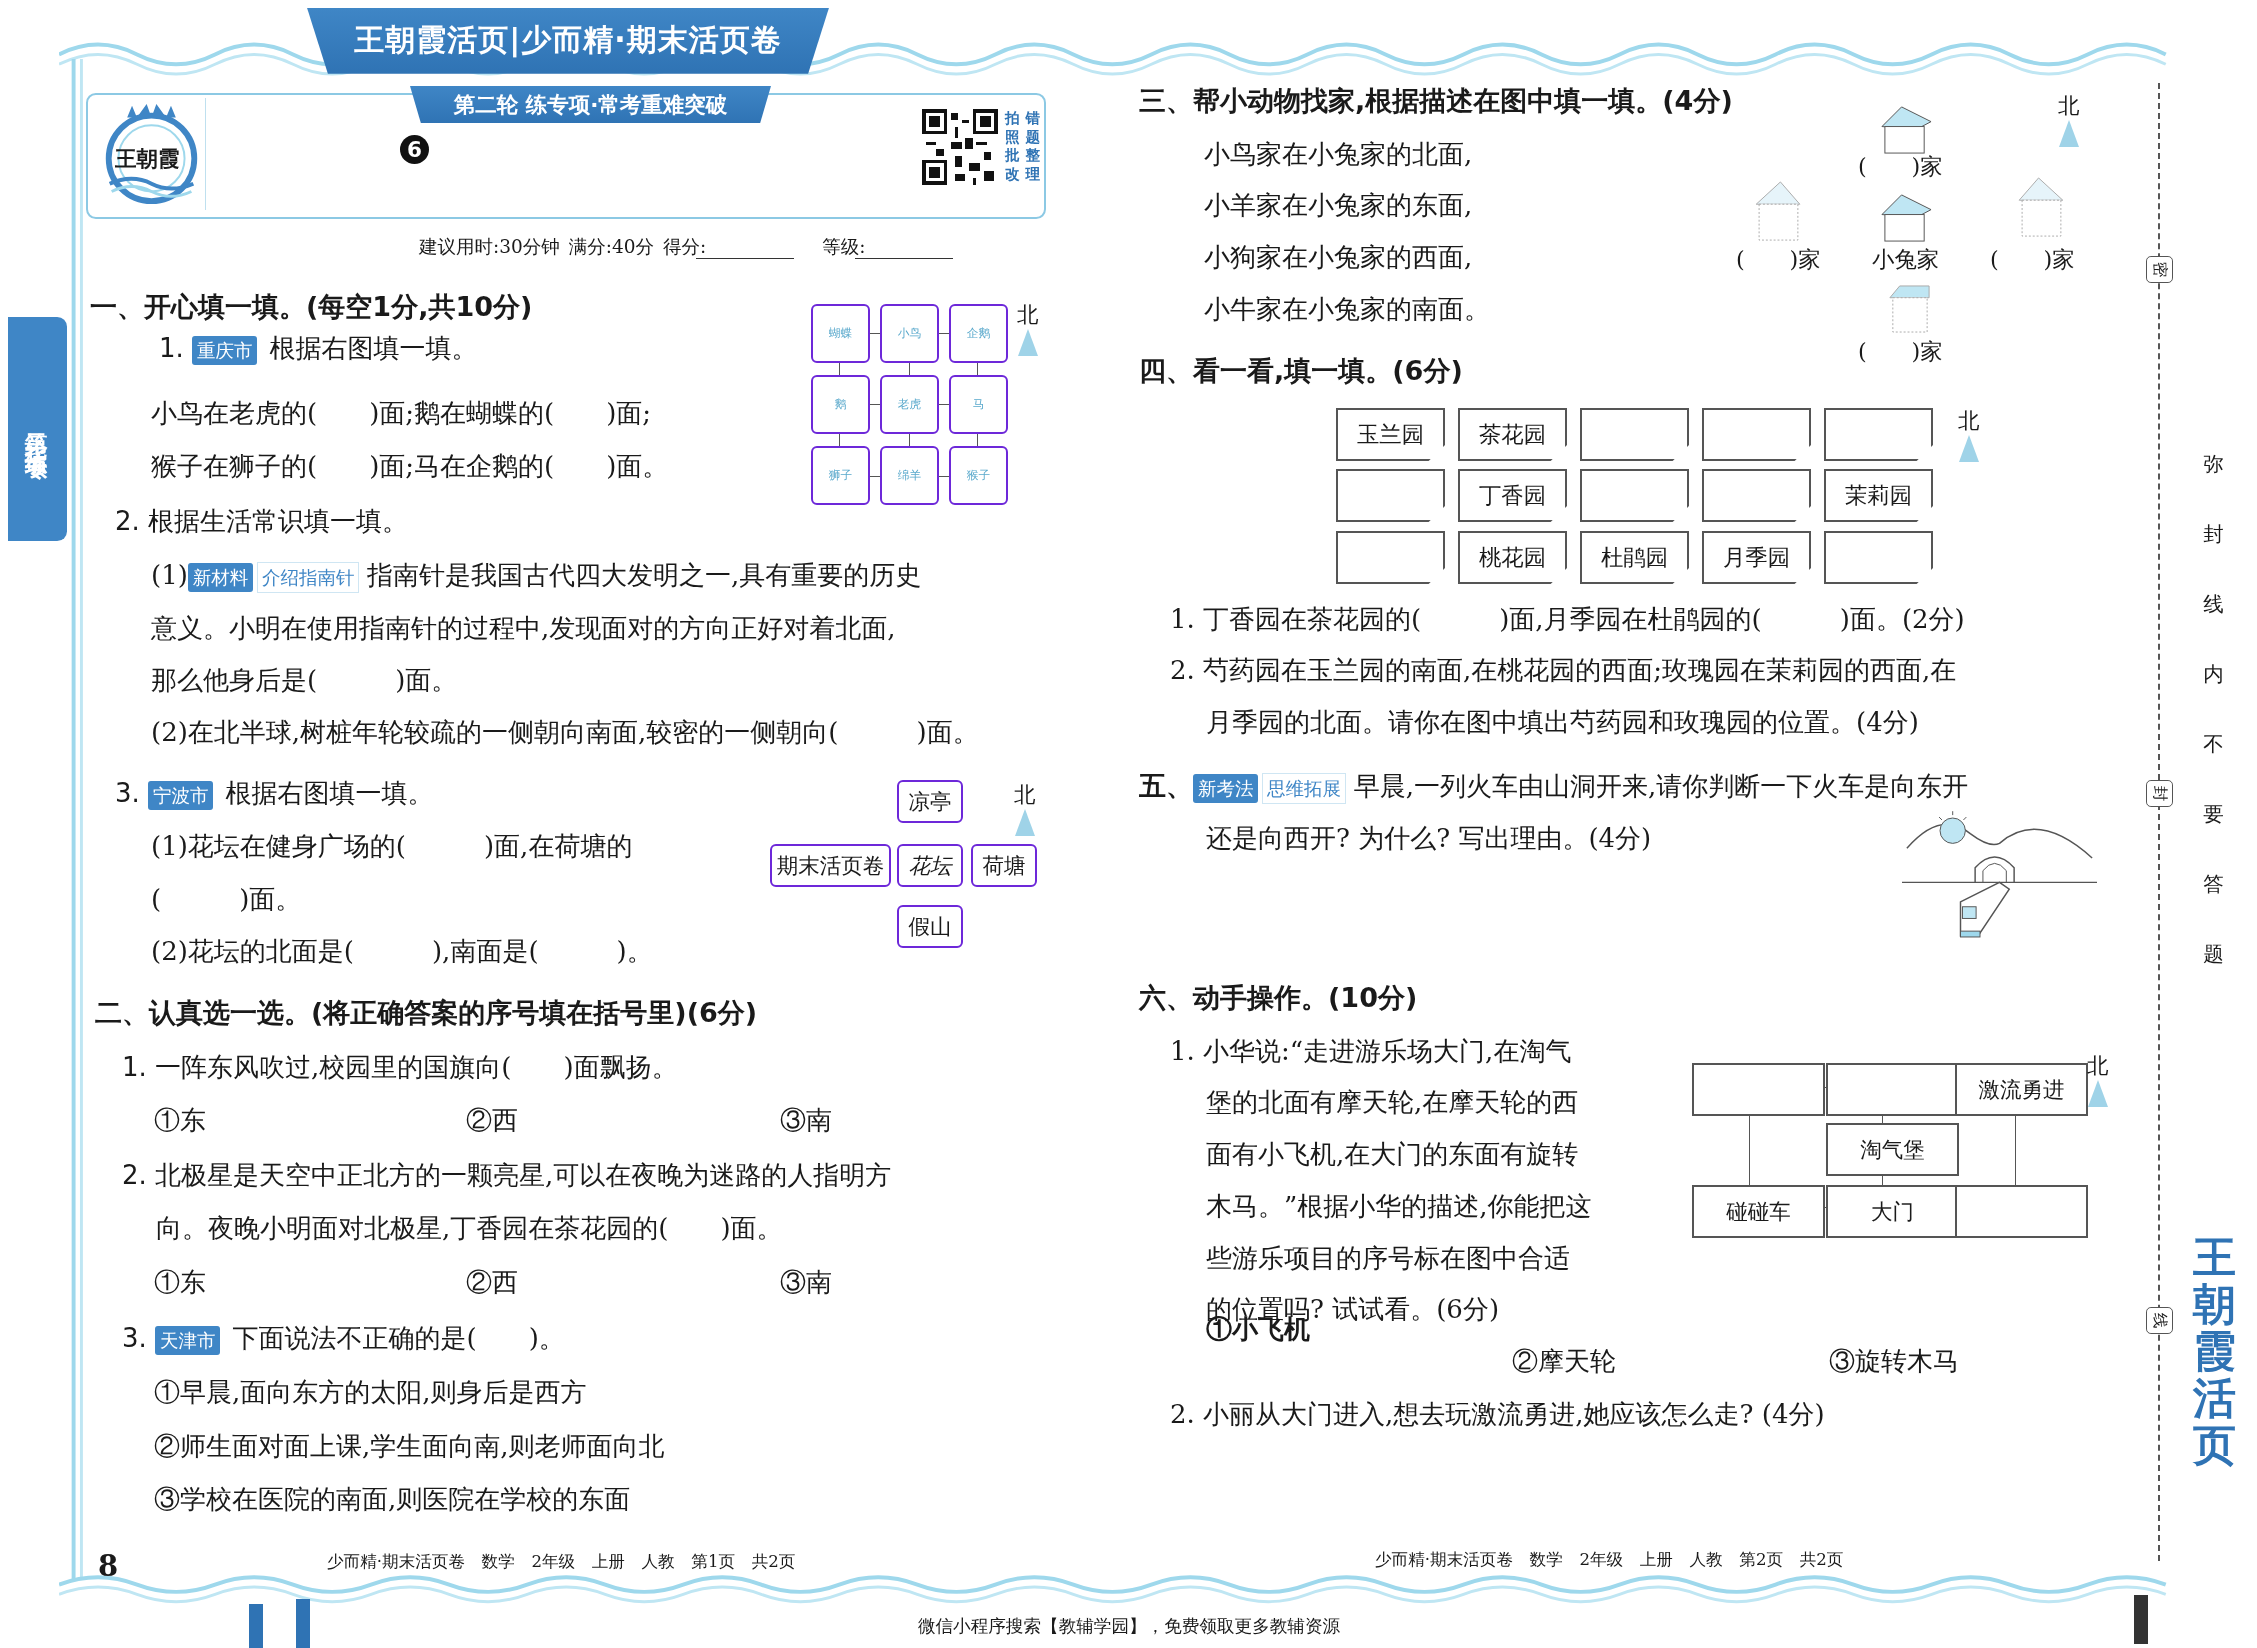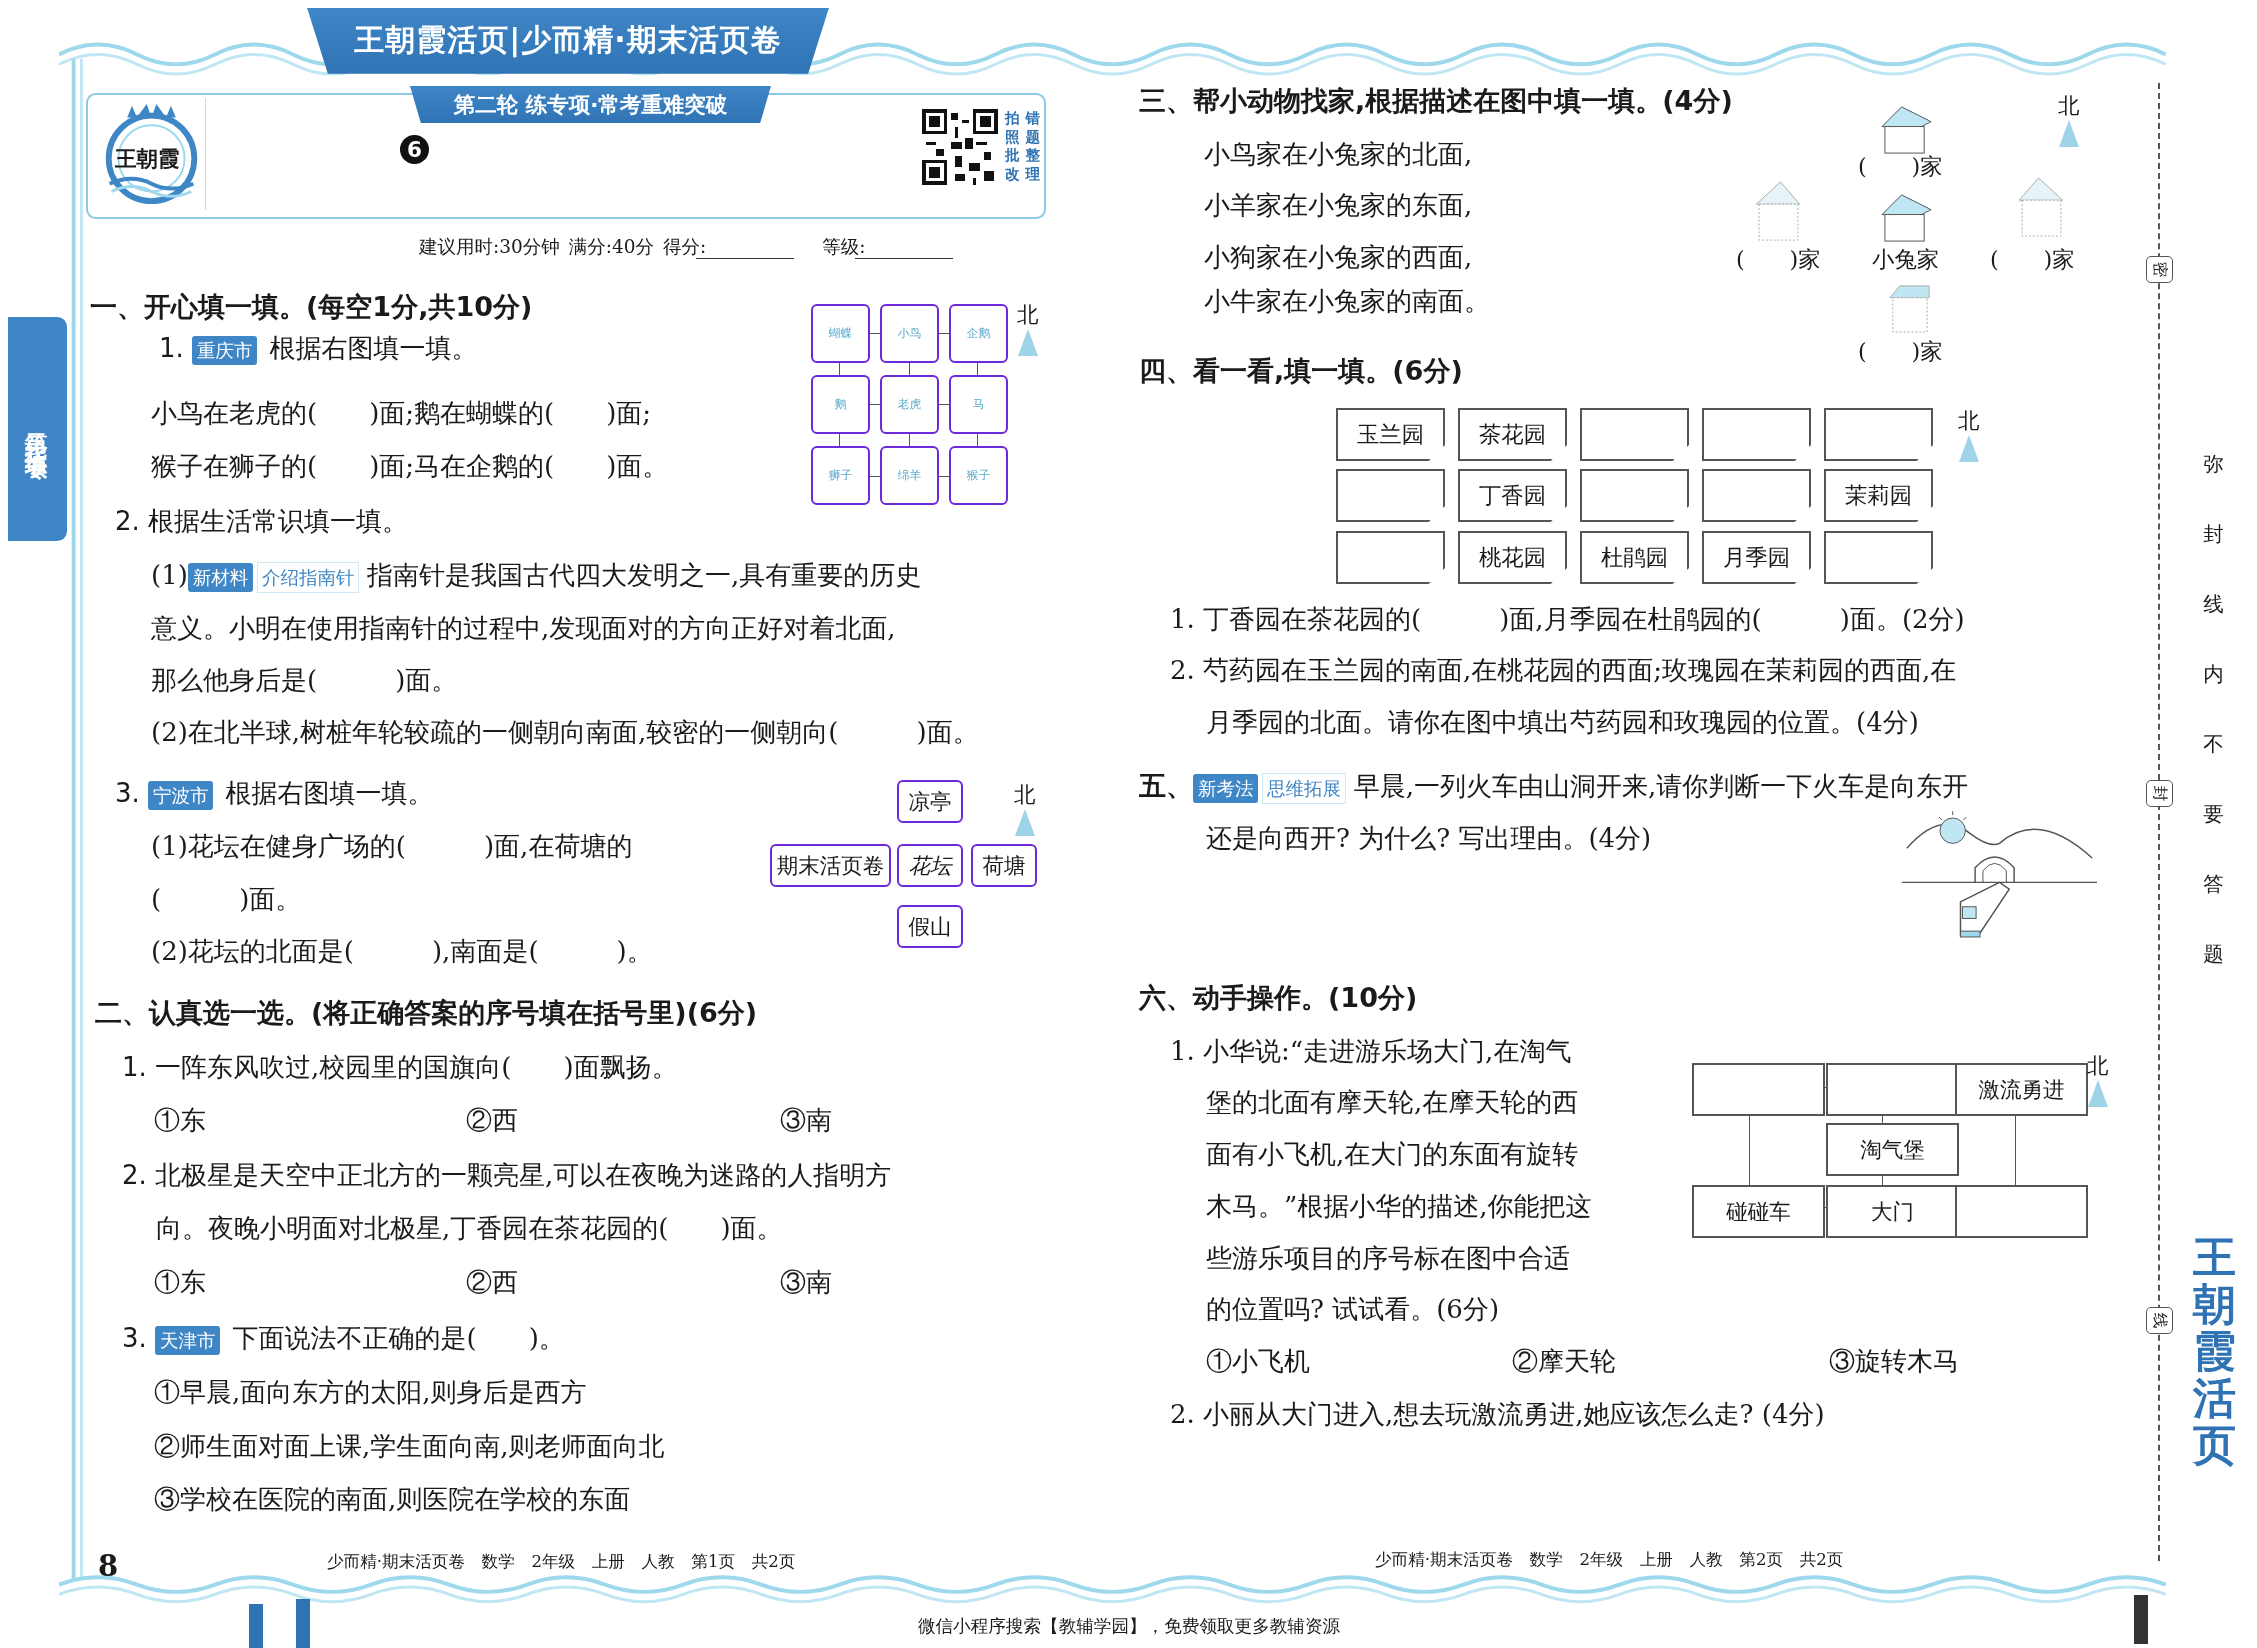--- a/index.html
+++ b/index.html
@@ -211,21 +211,21 @@
 <div class="abs txt" style="left:154px;top:1429px;">②师生面对面上课,学生面向南,则老师面向北</div>
 <div class="abs txt" style="left:154px;top:1482px;">③学校在医院的南面,则医院在学校的东面</div>
 
 <div class="abs serif" style="left:98px;top:1549px;font-size:29px;font-weight:bold;">8</div>
 <div class="abs footer" style="left:327px;top:1551px;">少而精·期末活页卷　数学　2年级　上册　人教　第1页　共2页</div>
 
 <div class="abs h-sec" style="left:1139px;top:83px;">三、帮小动物找家,根据描述在图中填一填。(4分)</div>
 <div class="abs txt" style="left:1204px;top:137px;">小鸟家在小兔家的北面,</div>
 <div class="abs txt" style="left:1204px;top:188px;">小羊家在小兔家的东面,</div>
 <div class="abs txt" style="left:1204px;top:240px;">小狗家在小兔家的西面,</div>
-<div class="abs txt" style="left:1204px;top:284px;">小牛家在小兔家的南面。</div>
+<div class="abs txt" style="left:1204px;top:292px;">小牛家在小兔家的南面。</div>
 
 <svg class="house" style="left:1877px;top:102px;" width="59" height="54" viewBox="0 0 60 55">
     <polygon points="5,25 25,5 55,20 40,28" fill="#bfe6f3" stroke="#555"></polygon>
     <rect x="8" y="25" width="40" height="27" fill="#fff" stroke="#555"></rect>
   </svg>
 <div class="abs txt" style="left:1858px;top:151px;font-size:22.4px;">(　　)家</div>
 <svg class="house" style="left:1751px;top:180px;" width="54" height="63" viewBox="0 0 55 65">
     <polygon points="5,25 30,2 50,25" fill="#e6f4fa" stroke="#aaa"></polygon>
     <rect x="8" y="25" width="40" height="37" fill="#fff" stroke="#aaa" stroke-dasharray="2 2"></rect>
   </svg>
@@ -309,21 +309,21 @@
 <div class="park-box" style="left:1826px;top:1063px;"></div>
 <div class="park-box" style="left:1955px;top:1063px;">激流勇进</div>
 <div class="park-box" style="left:1826px;top:1123px;">淘气堡</div>
 <div class="park-box" style="left:1692px;top:1185px;">碰碰车</div>
 <div class="park-box" style="left:1826px;top:1185px;">大门</div>
 <div class="park-box" style="left:1955px;top:1185px;"></div>
 <div class="abs north" style="left:2087px;top:1053px;">
   <div>北</div>
   <div class="arrow"></div>
 </div>
-<div class="abs txt" style="left:1206px;top:1344px;">①小飞机</div>
+<div class="abs txt" style="left:1206px;top:1312px;font-weight:bold;">①小飞机</div>
 <div class="abs txt" style="left:1512px;top:1344px;">②摩天轮</div>
 <div class="abs txt" style="left:1829px;top:1344px;">③旋转木马</div>
 <div class="abs txt" style="left:1170px;top:1397px;">2. 小丽从大门进入,想去玩激流勇进,她应该怎么走? (4分)</div>
 
 <div class="abs footer" style="left:1375px;top:1549px;">少而精·期末活页卷　数学　2年级　上册　人教　第2页　共2页</div>
 
 <div class="abs seal-line"></div>
 <div class="seal-tag" style="top:256px;">密</div>
 <div class="seal-tag" style="top:780px;">封</div>
 <div class="seal-tag" style="top:1307px;">线</div>

